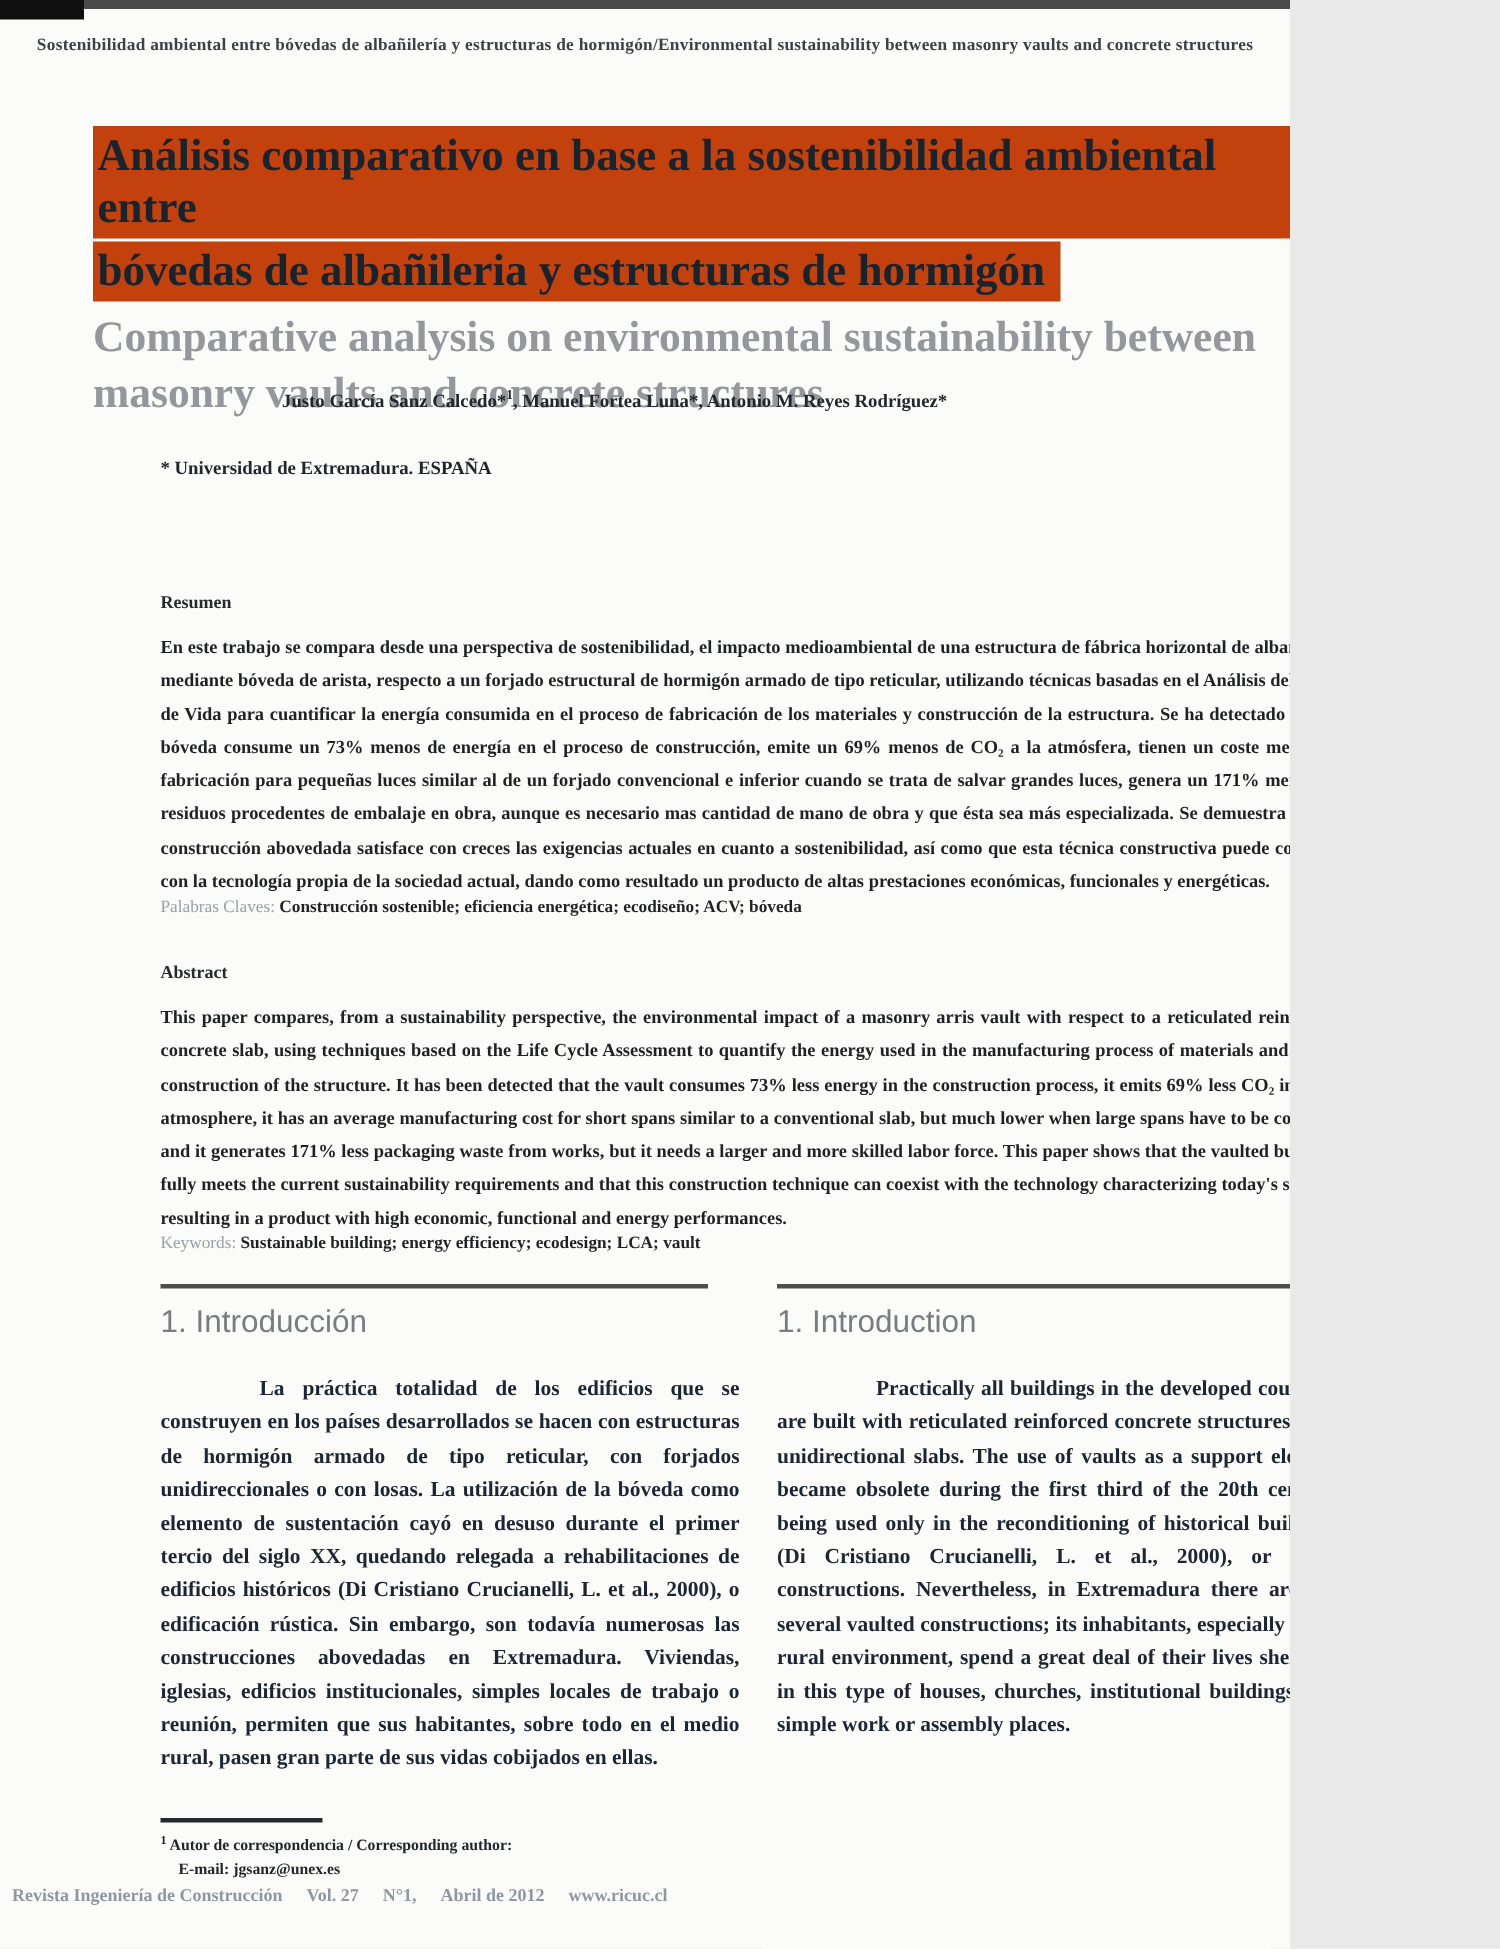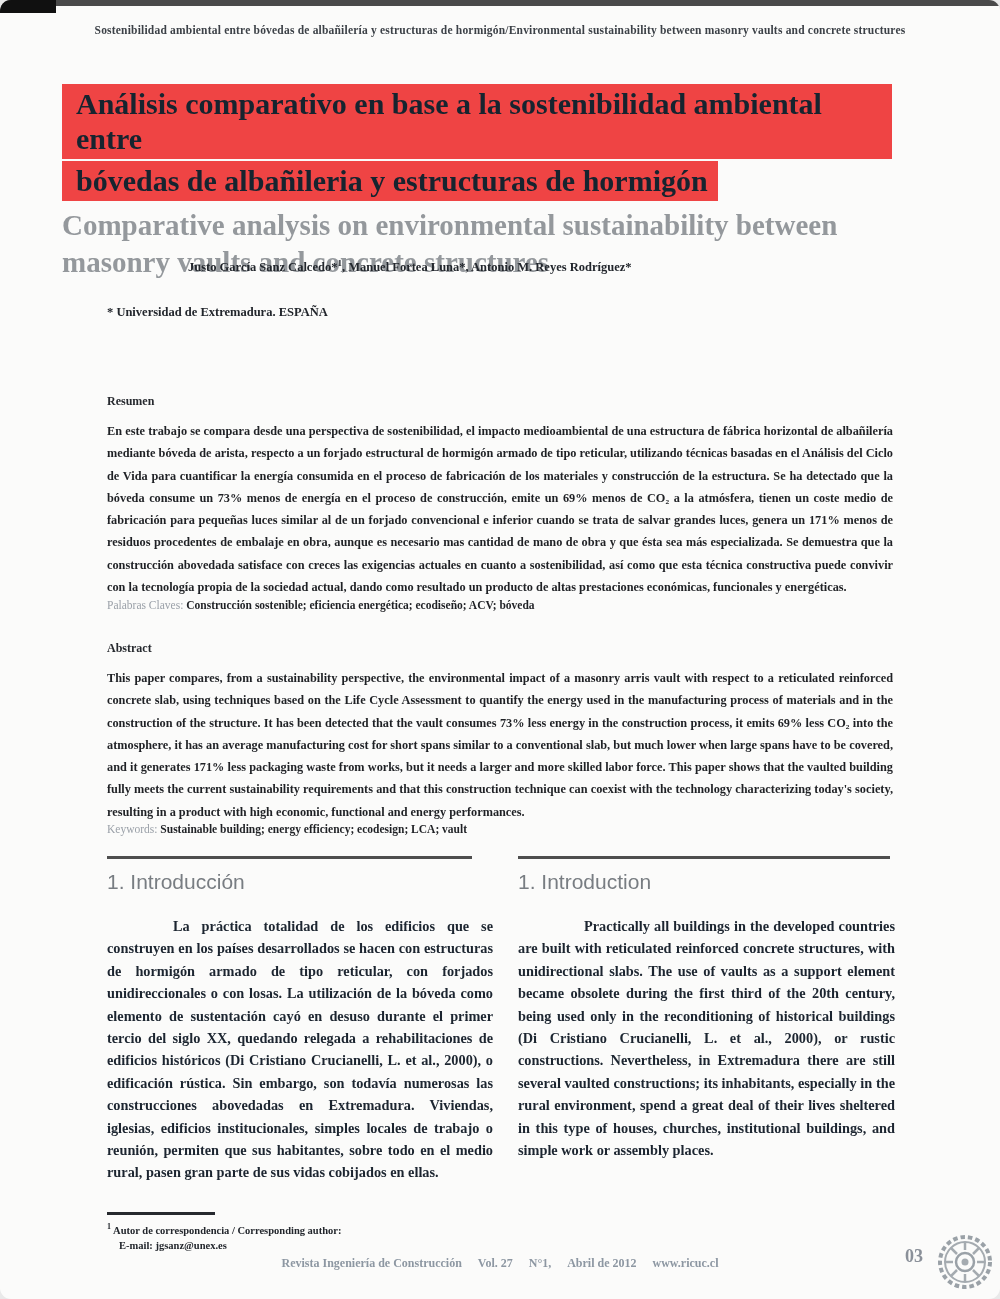--- a/index.html
+++ b/index.html
@@ -1,24 +1,24 @@
 <!DOCTYPE html>
 <html><head>
 <meta charset="utf-8">
 <style>
   html,body{margin:0;padding:0;background:#e9e9e9;}
-  .page{position:relative;width:1000px;height:1299px;background:#fbfbfa;overflow:hidden;
-        font-family:"Liberation Serif","DejaVu Serif",serif;color:#1f2125;border-radius:11px;}
+  .page{position:relative;width:860px;height:1299px;background:#fbfbfa;overflow:hidden;
+        font-family:"Liberation Serif","DejaVu Serif",serif;color:#1f2125;}
   .topstrip{position:absolute;top:0;left:0;width:100%;height:6px;background:#4a4a4a;}
   .topblack{position:absolute;top:0;left:0;width:56px;height:13px;background:#101010;}
   .running-head{position:absolute;top:24px;left:0;width:100%;text-align:center;
         font-size:11.5px;font-weight:bold;color:#3c4147;letter-spacing:.2px;}
   .title-block{position:absolute;left:62px;top:84px;width:830px;}
-  .title-line{display:table;background:#ef4444;color:#16242f;font-weight:bold;
-        font-size:30px;line-height:35px;padding:2px 10px 3px 14px;margin-bottom:2px;}
+  .title-line{display:table;background:#c2410c;color:#16242f;font-weight:bold;
+        font-size:30px;line-height:35px;padding:2px 10px 3px 3px;margin-bottom:2px;}
   .title-en{margin-top:6px;color:#94989c;font-weight:bold;font-size:29px;line-height:37px;}
   .authors{position:absolute;left:188px;top:258px;font-size:12.5px;font-weight:bold;color:#22262c;}
   .authors sup{font-size:9px;}
   .affiliation{position:absolute;left:107px;top:305px;font-size:12.5px;font-weight:bold;color:#22262c;}
   .dates{position:absolute;left:723px;top:353px;width:180px;font-size:10px;font-weight:bold;
         line-height:12.5px;color:#23262b;}
   .dates .pag{margin-top:3px;}
   .block-label{position:absolute;left:107px;font-size:12px;font-weight:bold;color:#26292e;}
   .abs-par{position:absolute;left:107px;width:786px;font-size:12.3px;line-height:22.3px;
         font-weight:bold;text-align:justify;color:#1f2125;}
@@ -33,21 +33,21 @@
   .col-heading.right{left:518px;}
   .col-par{position:absolute;top:915px;font-size:14.3px;line-height:22.4px;font-weight:bold;
         text-align:justify;text-indent:66px;color:#1c2530;}
   .col-par.left{left:107px;width:386px;}
   .col-par.right{left:518px;width:377px;}
   .fn-rule{position:absolute;left:107px;top:1212px;width:108px;height:3px;background:#26292e;}
   .footnote{position:absolute;left:107px;top:1219px;font-size:10.5px;font-weight:bold;
         line-height:15px;color:#22262c;}
   .footnote sup{font-size:8px;}
   .footnote .email{margin-left:12px;}
-  .footer{position:absolute;left:0;top:1256px;width:100%;text-align:center;font-size:12px;
+  .footer{position:absolute;left:0;top:1256px;width:100%;font-size:12px;
         font-weight:bold;color:#8d97a2;}
   .footer span{margin:0 8px;}
   .page-number{position:absolute;left:905px;top:1246px;font-size:18px;font-weight:bold;color:#8a9099;}
   .seal{position:absolute;left:936px;top:1230px;}
 </style>
 </head>
 <body>
 
 <div class="page">
 

